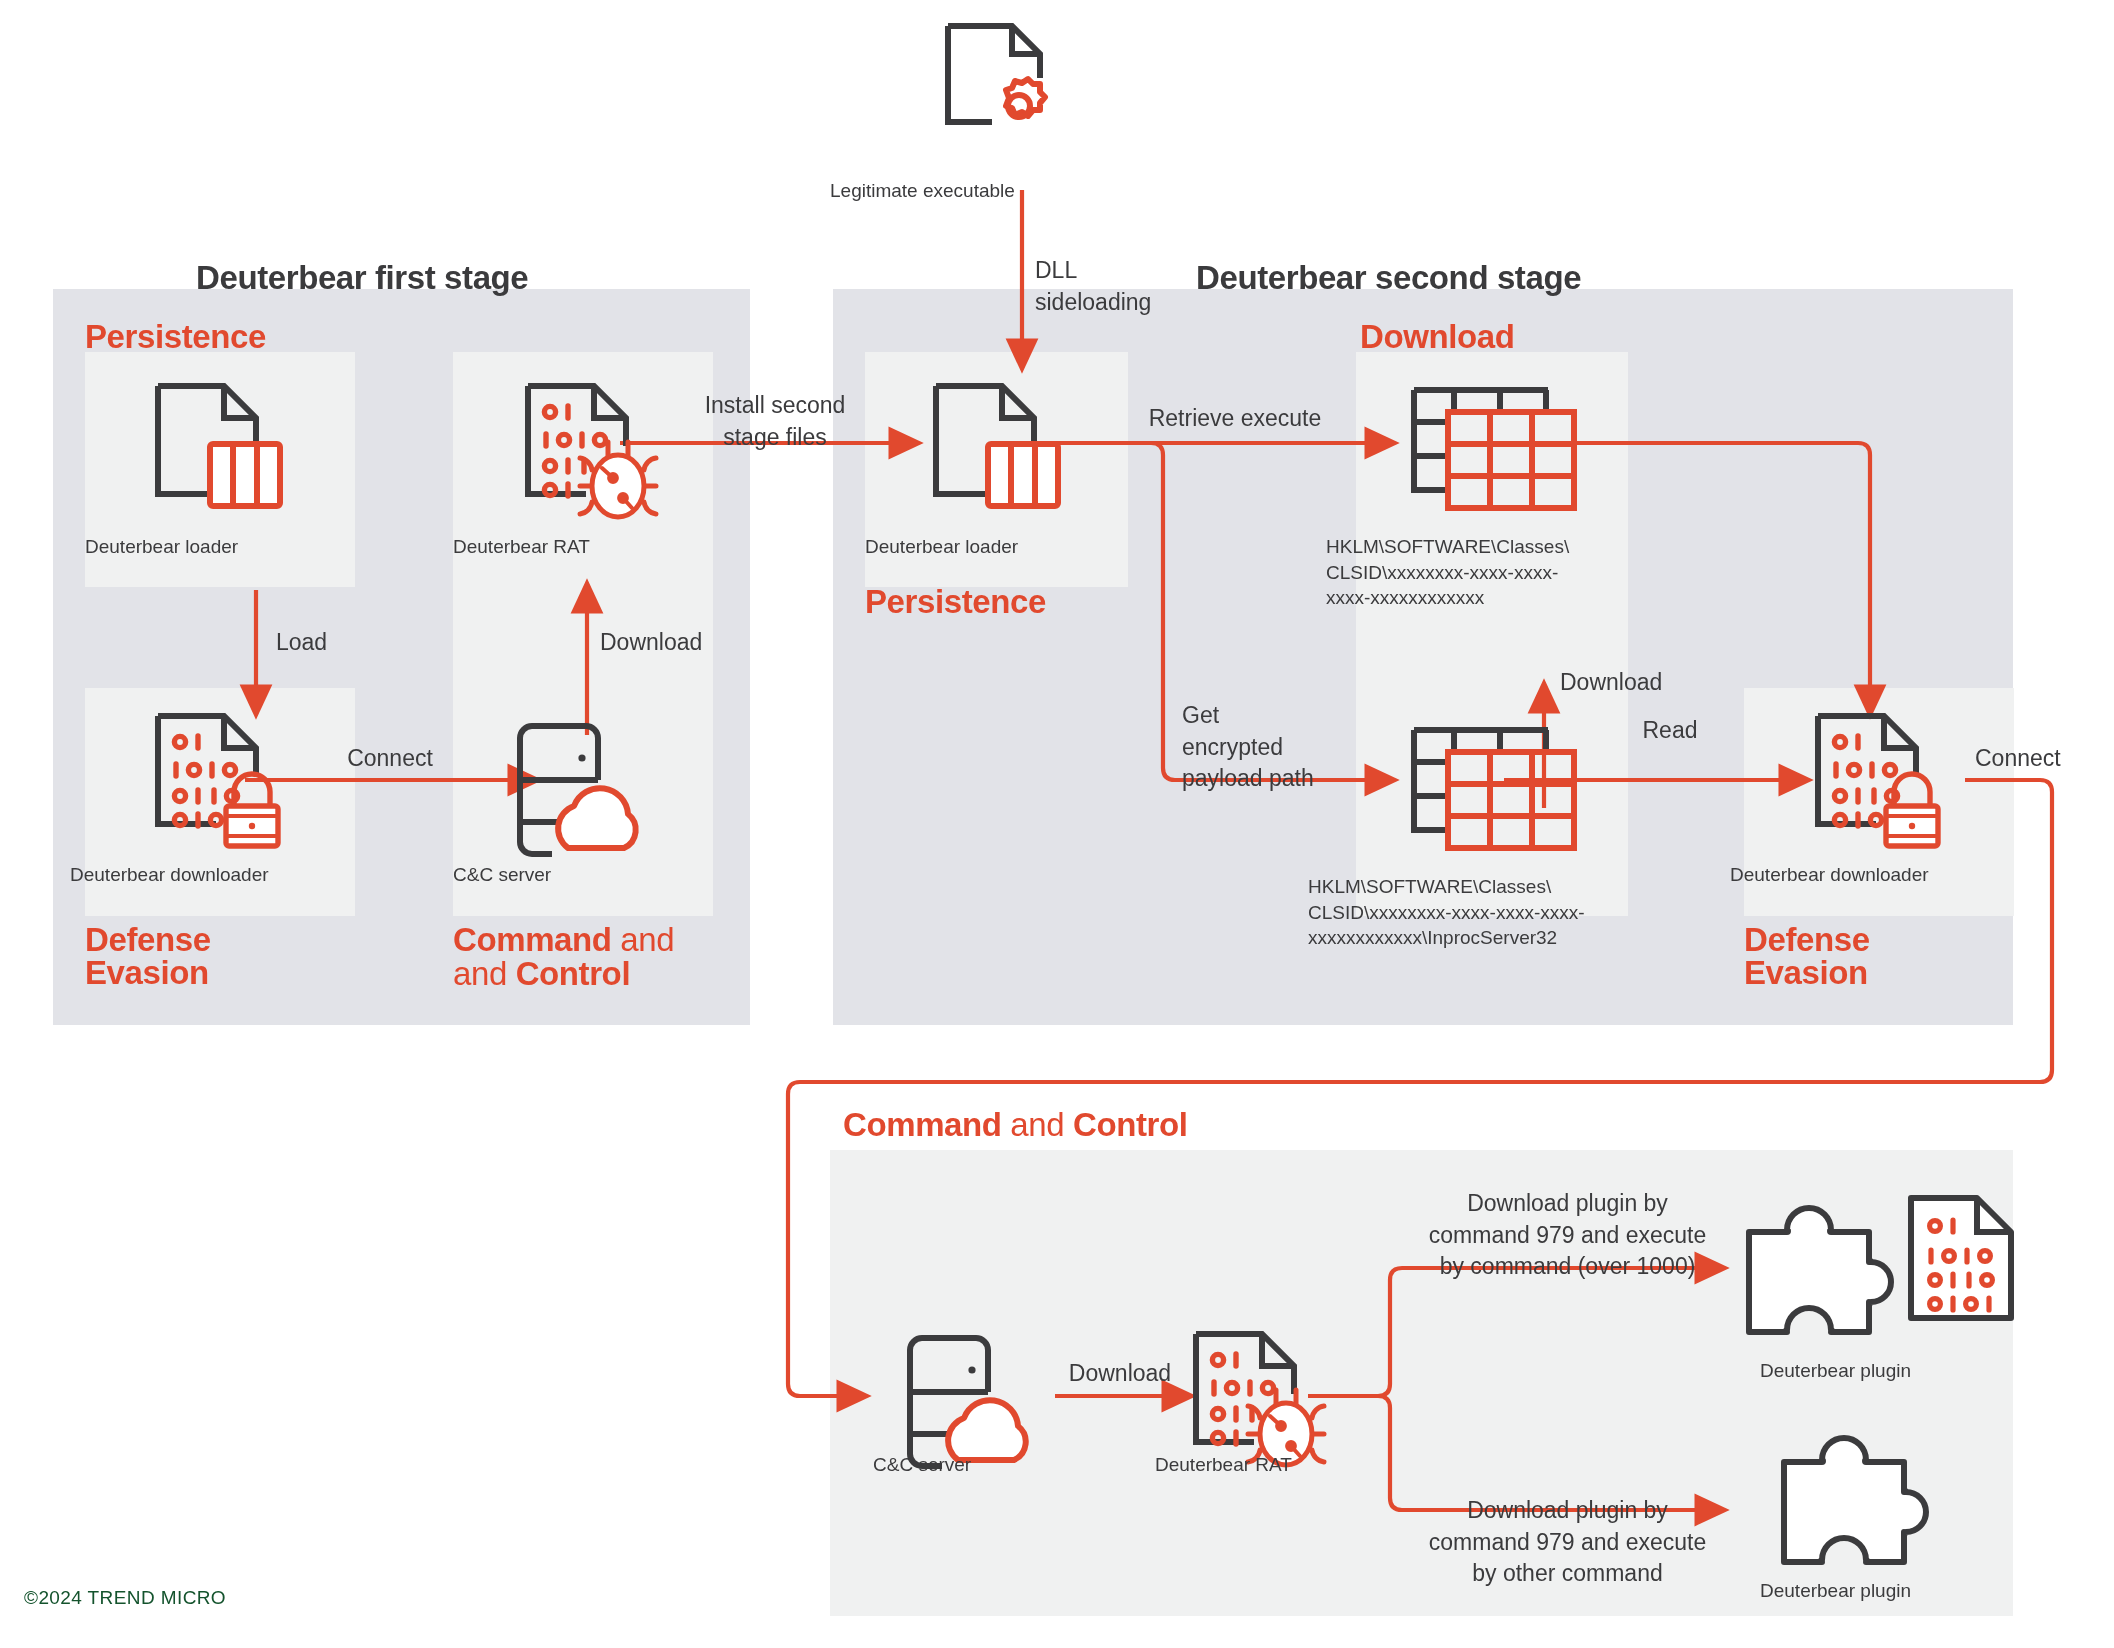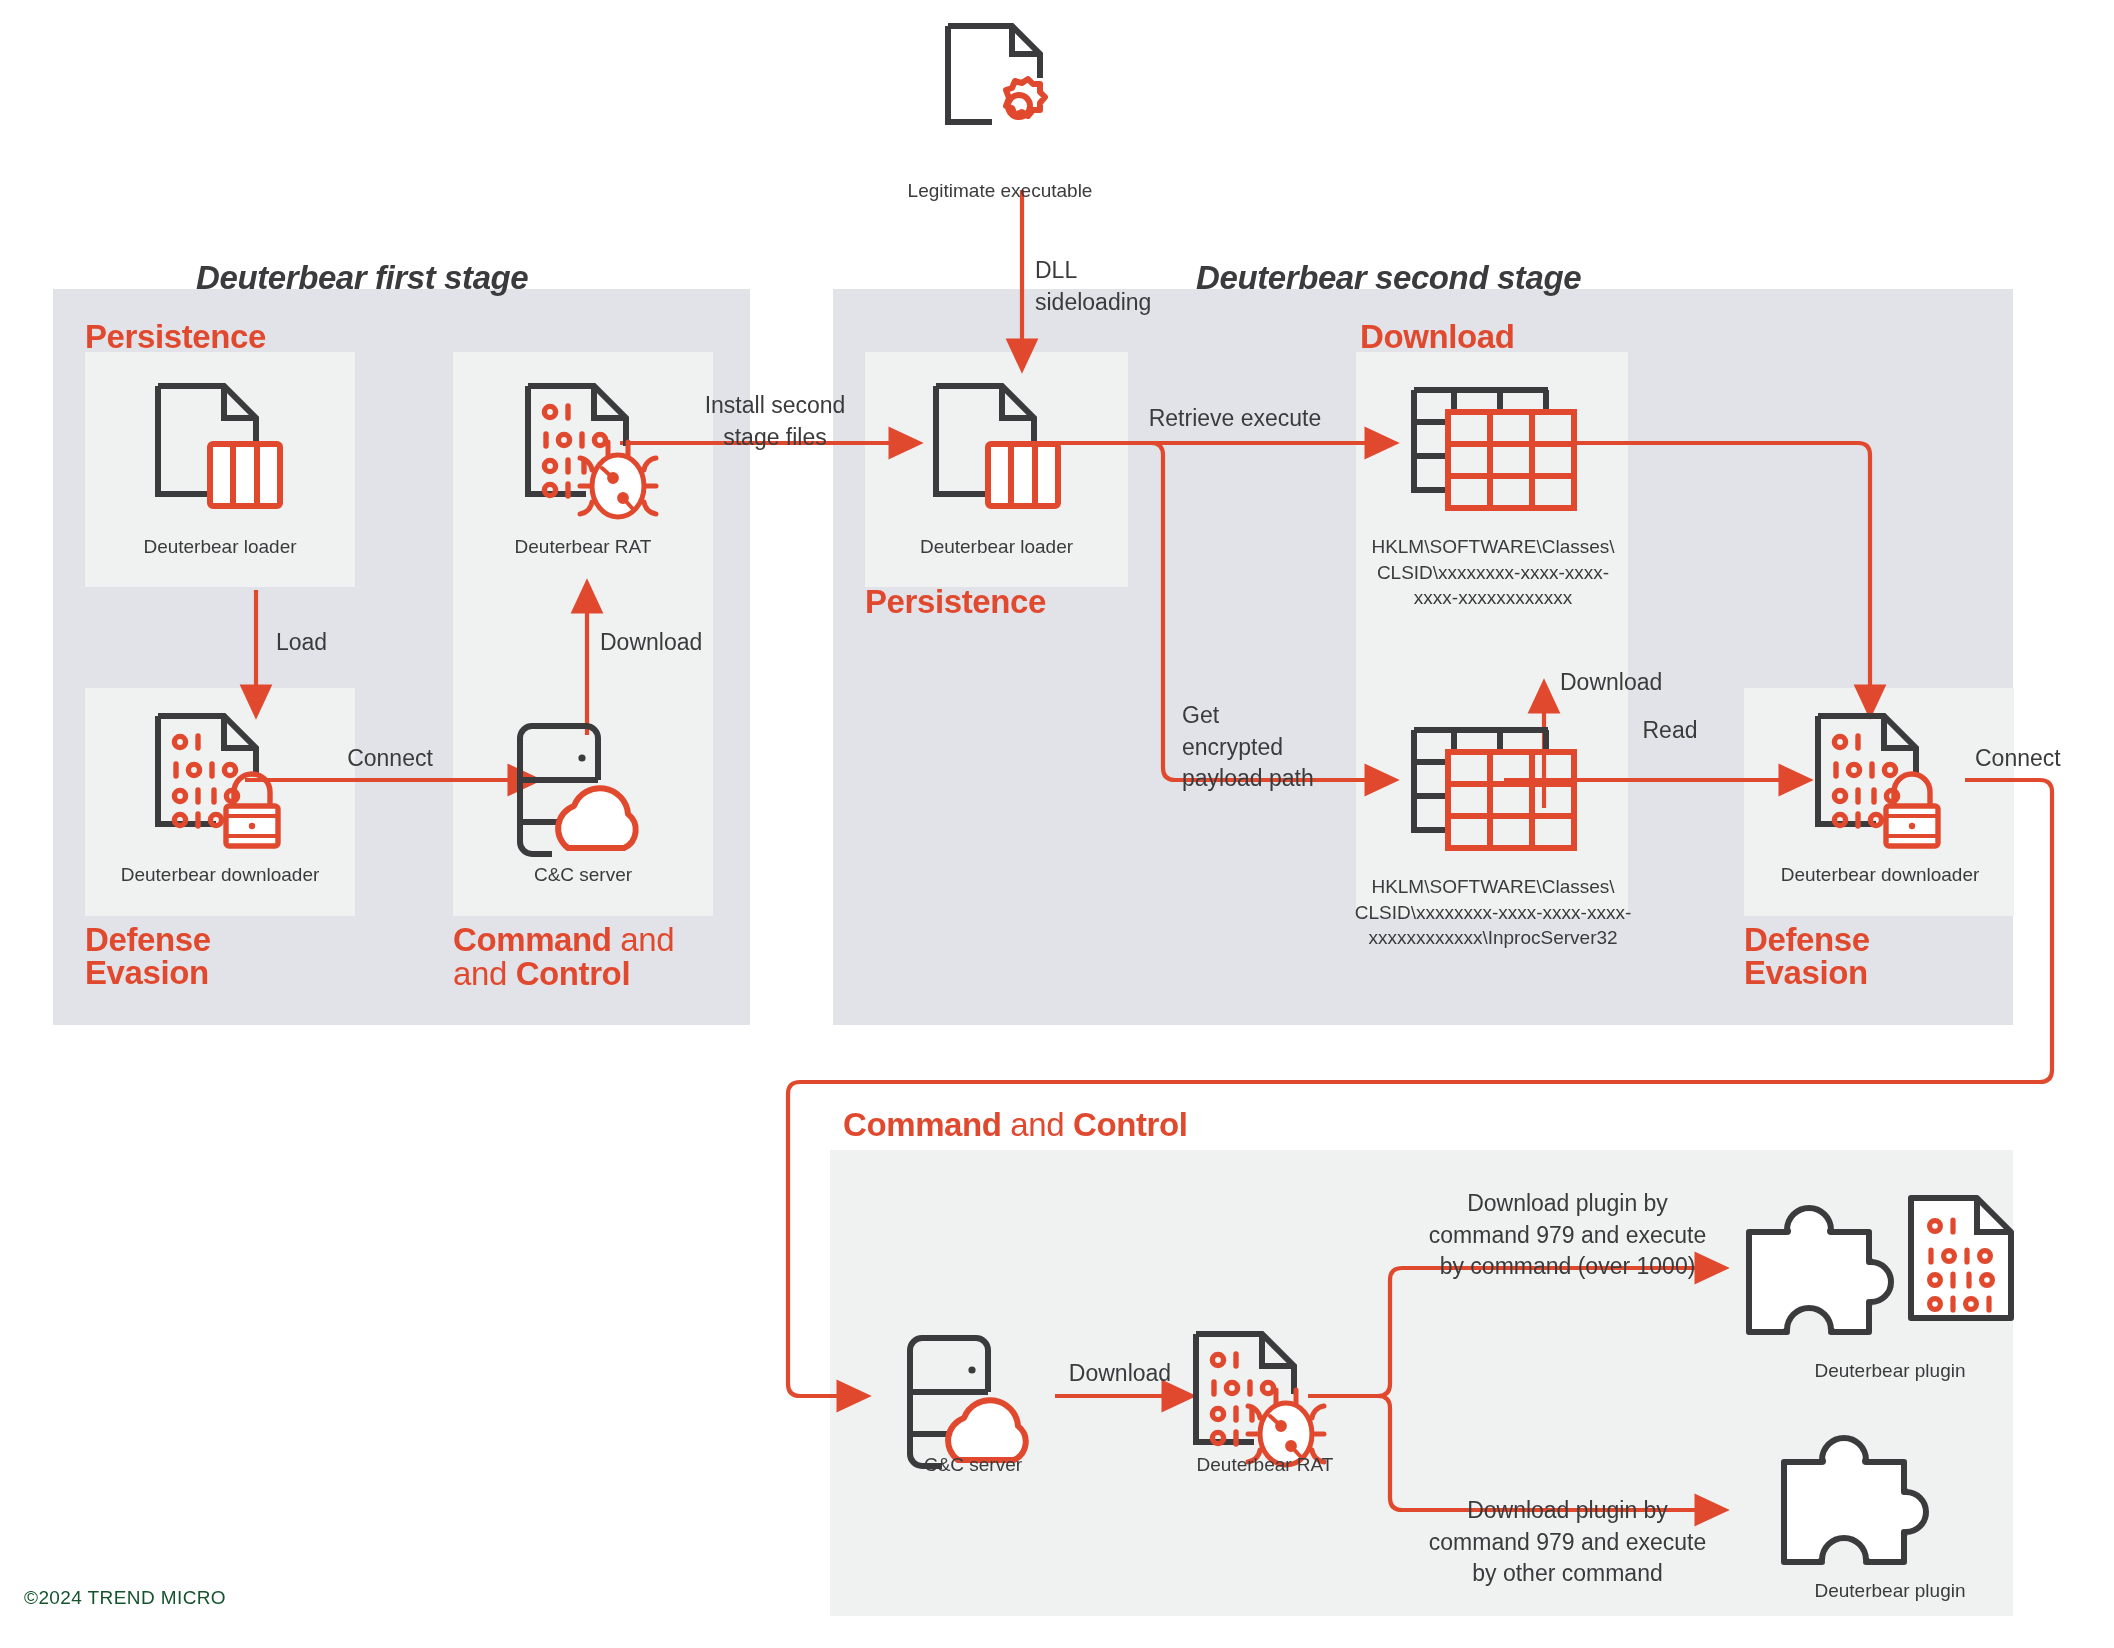--- a/index.html
+++ b/index.html
@@ -2,25 +2,25 @@
 <html><head>
 <meta charset="utf-8">
 <style>
   html,body{margin:0;padding:0;background:#ffffff;}
   body{width:2114px;height:1648px;position:relative;overflow:hidden;
        font-family:"Liberation Sans","DejaVu Sans",sans-serif;color:#3b3b3d;}
   .stage{position:absolute;background:#e2e3e8;}
   .cell{position:absolute;background:#f0f1f1;}
   .ccbox{position:absolute;background:#f0f1f1;}
   .stage-title{position:absolute;font-size:33px;font-weight:bold;color:#3b3b3d;
-               letter-spacing:-0.4px;white-space:nowrap;font-style:italic;}
+               letter-spacing:-0.4px;white-space:nowrap;}
   .tactic{position:absolute;font-size:33px;font-weight:bold;color:#e1492e;
           line-height:1.0;white-space:nowrap;letter-spacing:-0.4px;}
   .tactic .lt{font-weight:normal;}
-  .cap{position:absolute;font-size:19px;color:#3b3b3d;text-align:center;line-height:1.35;}
+  .cap{position:absolute;font-size:19px;color:#3b3b3d;line-height:1.35;}
   .edge{position:absolute;font-size:23px;color:#3b3b3d;text-align:center;line-height:1.38;}
   .ico{position:absolute;}
   .copy{position:absolute;font-size:19px;color:#14532d;letter-spacing:.4px;}
   svg{display:block;overflow:visible;}
   #flow{position:absolute;left:0;top:0;width:2114px;height:1648px;pointer-events:none;}
 </style>
 </head>
 <body>
 
 <div class="stage" style="left:53px;top:289px;width:697px;height:736px;"></div>

